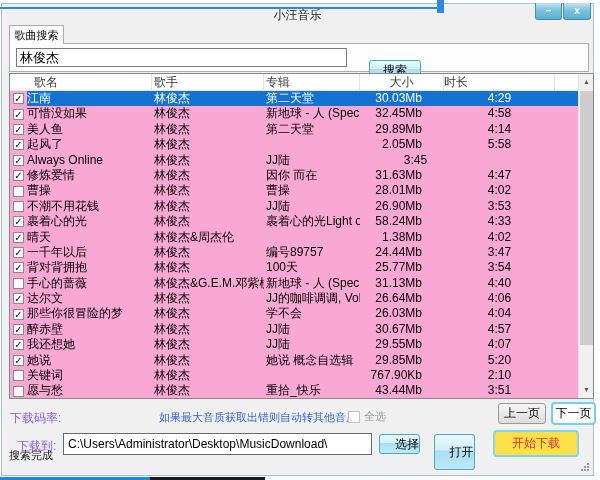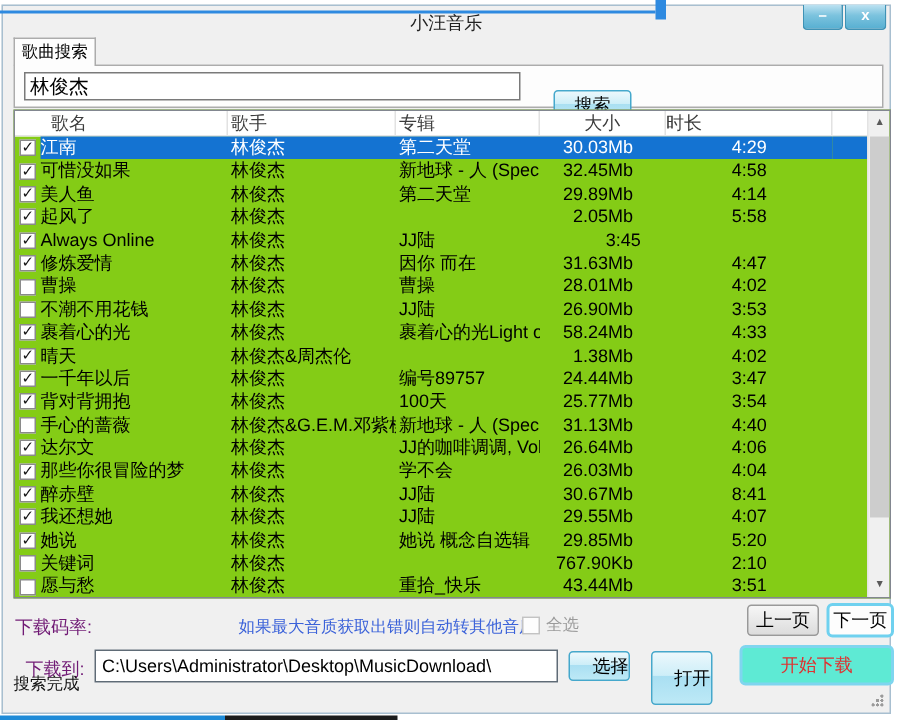--- a/index.html
+++ b/index.html
@@ -49,21 +49,21 @@
     background:linear-gradient(#ecf8fc,#cdeef8 45%,#a9dff2 46%,#bde9f6);
     border:1px solid #45a8cc; border-radius:3px;
     font-size:12px; color:#000; text-align:center; cursor:pointer;
     font-family:inherit;
   }
   .search-btn { position:absolute; left:359px; top:4px; width:52px; height:20px; line-height:18px;margin-top:12px; }
 
   
   .songtable {
     position:absolute; left:7px; top:69px; width:585px; height:326px;
-    background:#84cc16; border:1px solid #828790; overflow:hidden;
+    background:#f9a8d4; border:1px solid #828790; overflow:hidden;
   }
   .t-inner { position:absolute; left:0; top:0; right:15px; bottom:0; overflow:hidden; }
   .t-header { display:flex; height:17px; background:#fff; border-bottom:1px solid #e5e5e5; color:#3b3b3b; }
   .t-header .hc { line-height:16px; overflow:hidden; white-space:nowrap; border-right:1px solid #e2e2e2; }
   .row { display:flex; height:15.4px; line-height:15px; white-space:nowrap; }
   .cell { overflow:hidden; white-space:nowrap; }
   .w-check { width:17px; display:flex; align-items:center; justify-content:flex-start; padding-left:3px; }
   .w-name  { width:125px; padding-left:0; }
   .w-singer{ width:112px; padding-left:2px; }
   .w-album { width:96px;  padding-left:2px; }
@@ -82,21 +82,21 @@
     border:1px solid #8a8a8a; font-size:10px; line-height:9px; text-align:center; color:#111;
     cursor:pointer;
   }
   .vscroll { position:absolute; right:0; top:0; bottom:0; width:15px; background:#f0f0f0; border-left:1px solid #e3e3e3; }
   .varrow { position:absolute; left:0; width:15px; height:16px; color:#5a5a5a; font-size:7px; text-align:center; line-height:16px; cursor:pointer; }
   .va-up { top:0; }
   .va-down { bottom:0; }
   .vthumb { position:absolute; left:1px; width:13px; top:17px; height:254px; background:#cdcdcd; cursor:pointer; }
 
   
-  .lbl { position:absolute; font-size:12px; color:#701a75; }
+  .lbl { position:absolute; font-size:12px; color:#8b5cf6; }
   .bitrate-select {
     position:absolute; left:61px; top:402px; width:88px; height:19px;
     background:#fff; border:1px solid #7a7a7a; font-size:11px; line-height:17px;
     padding-left:4px; cursor:pointer;
   }
   .dd-arrow { position:absolute; right:4px; top:0; font-size:9px; color:#555; }
   .tip { position:absolute; left:157px; top:406px; font-size:11px; color:#3b62d9; }
   .selall { position:absolute; left:346px; top:405px; display:flex; align-items:center; cursor:pointer; }
   .selall .cb2 { width:12px; height:12px; border:1px solid #c3c3c3; background:#fdfdfd; }
   .selall span.sa-lbl { margin-left:4px; font-size:11px; color:#9b9b9b; }
@@ -111,22 +111,22 @@
     font-size:12px; cursor:pointer; font-family:inherit;
   }
   .dest-input {
     position:absolute; left:61px; top:429px; width:309px; height:22px;
     background:#fff; border:1px solid #5f6b76; font-size:12px; padding:0 4px;
     font-family:inherit;
   }
   .btn-choose { position:absolute; left:377px; top:430px; width:41px; height:20px; line-height:18px;text-align:right; }
   .btn-open   { position:absolute; left:432px; top:430px; width:41px; height:36px; line-height:18px;padding-left:14px; }
   .btn-start {
-    position:absolute; left:491px; top:426px; width:103px; height:27px;
-    background:#5eead4; border:2px solid #7fd5ef; border-radius:4px;
+    position:absolute; left:491px; top:426px; width:86px; height:27px;
+    background:#fde047; border:2px solid #7fd5ef; border-radius:4px;
     color:#e03030; font-size:12px; cursor:pointer; font-family:inherit;
   }
   .statusbar { position:absolute; left:7px; top:444px; font-size:11px; color:#111; }
   .grip { position:absolute; right:4px; bottom:4px; width:8px; height:8px;
     background:
       radial-gradient(circle at 7px 1px, #9a9a9a 1px, transparent 1.2px),
       radial-gradient(circle at 4px 4px, #9a9a9a 1px, transparent 1.2px),
       radial-gradient(circle at 7px 4px, #9a9a9a 1px, transparent 1.2px),
       radial-gradient(circle at 1px 7px, #9a9a9a 1px, transparent 1.2px),
       radial-gradient(circle at 4px 7px, #9a9a9a 1px, transparent 1.2px),
@@ -347,21 +347,21 @@
   </div>
 
   <div class="row">
     <div class="cell w-check">
               <span class="cb">✓</span>
             </div>
     <div class="cell w-name c-name">醉赤壁</div>
     <div class="cell w-singer c-singer">林俊杰</div>
     <div class="cell w-album c-album">JJ陆</div>
     <div class="cell w-size c-size">30.67Mb</div>
-    <div class="cell w-dur c-dur">8:41</div>
+    <div class="cell w-dur c-dur">4:57</div>
     <div class="cell w-fill"></div>
   </div>
 
   <div class="row">
     <div class="cell w-check">
               <span class="cb">✓</span>
             </div>
     <div class="cell w-name c-name">我还想她</div>
     <div class="cell w-singer c-singer">林俊杰</div>
     <div class="cell w-album c-album">JJ陆</div>

